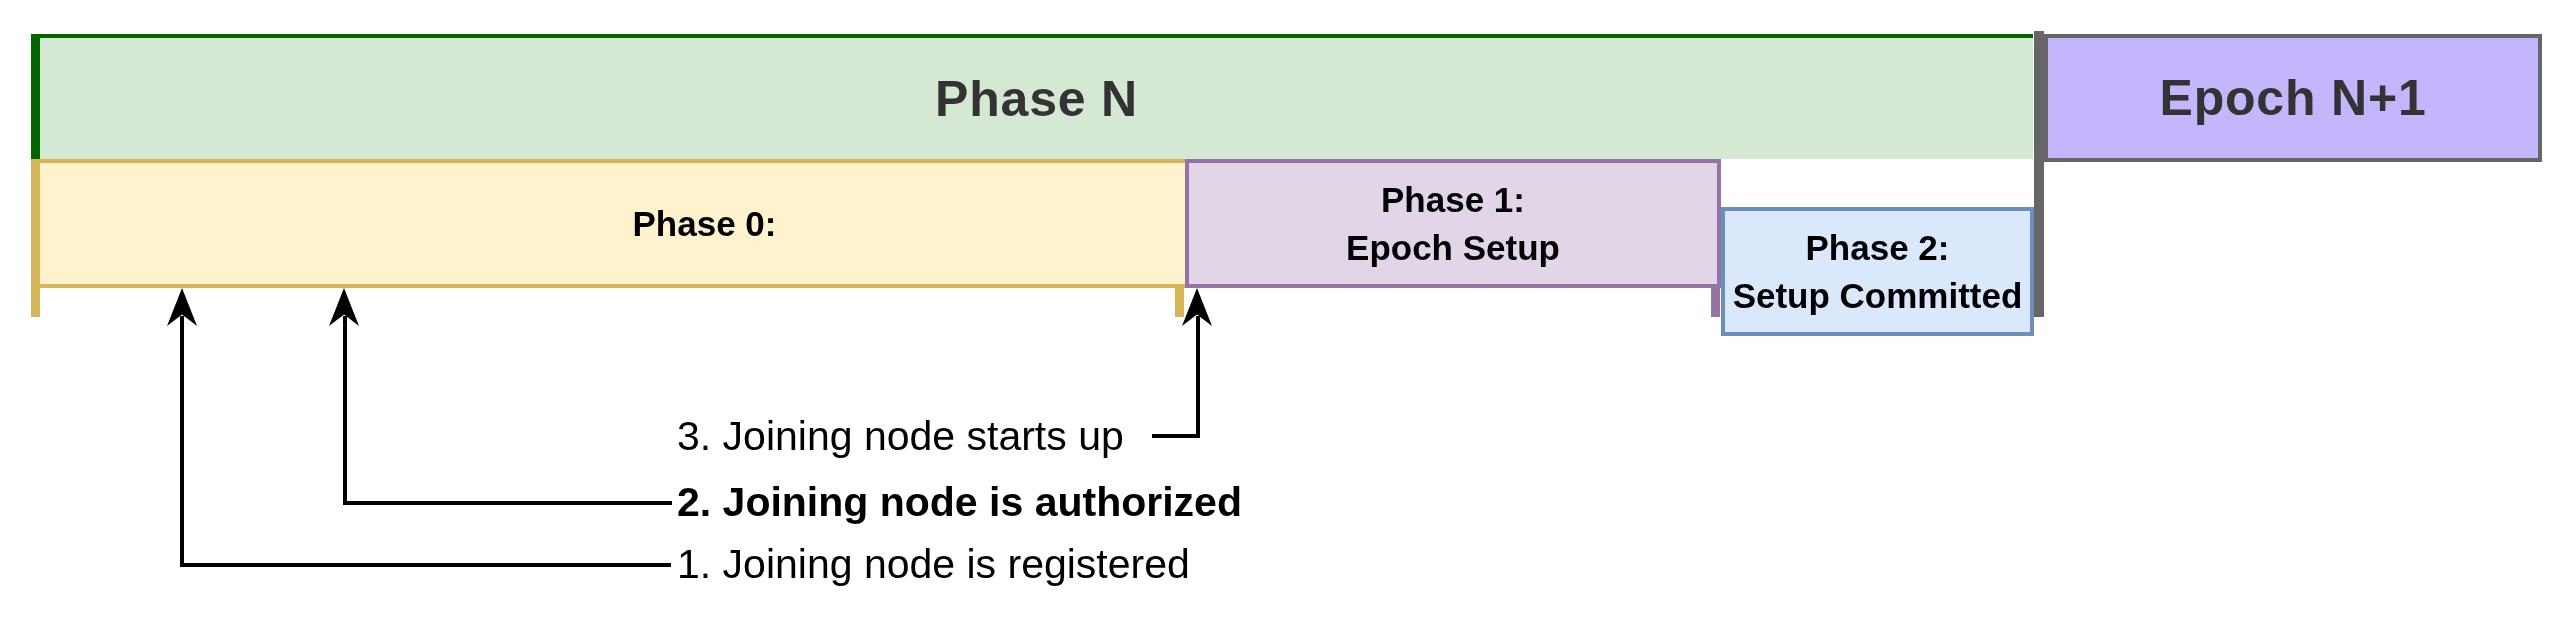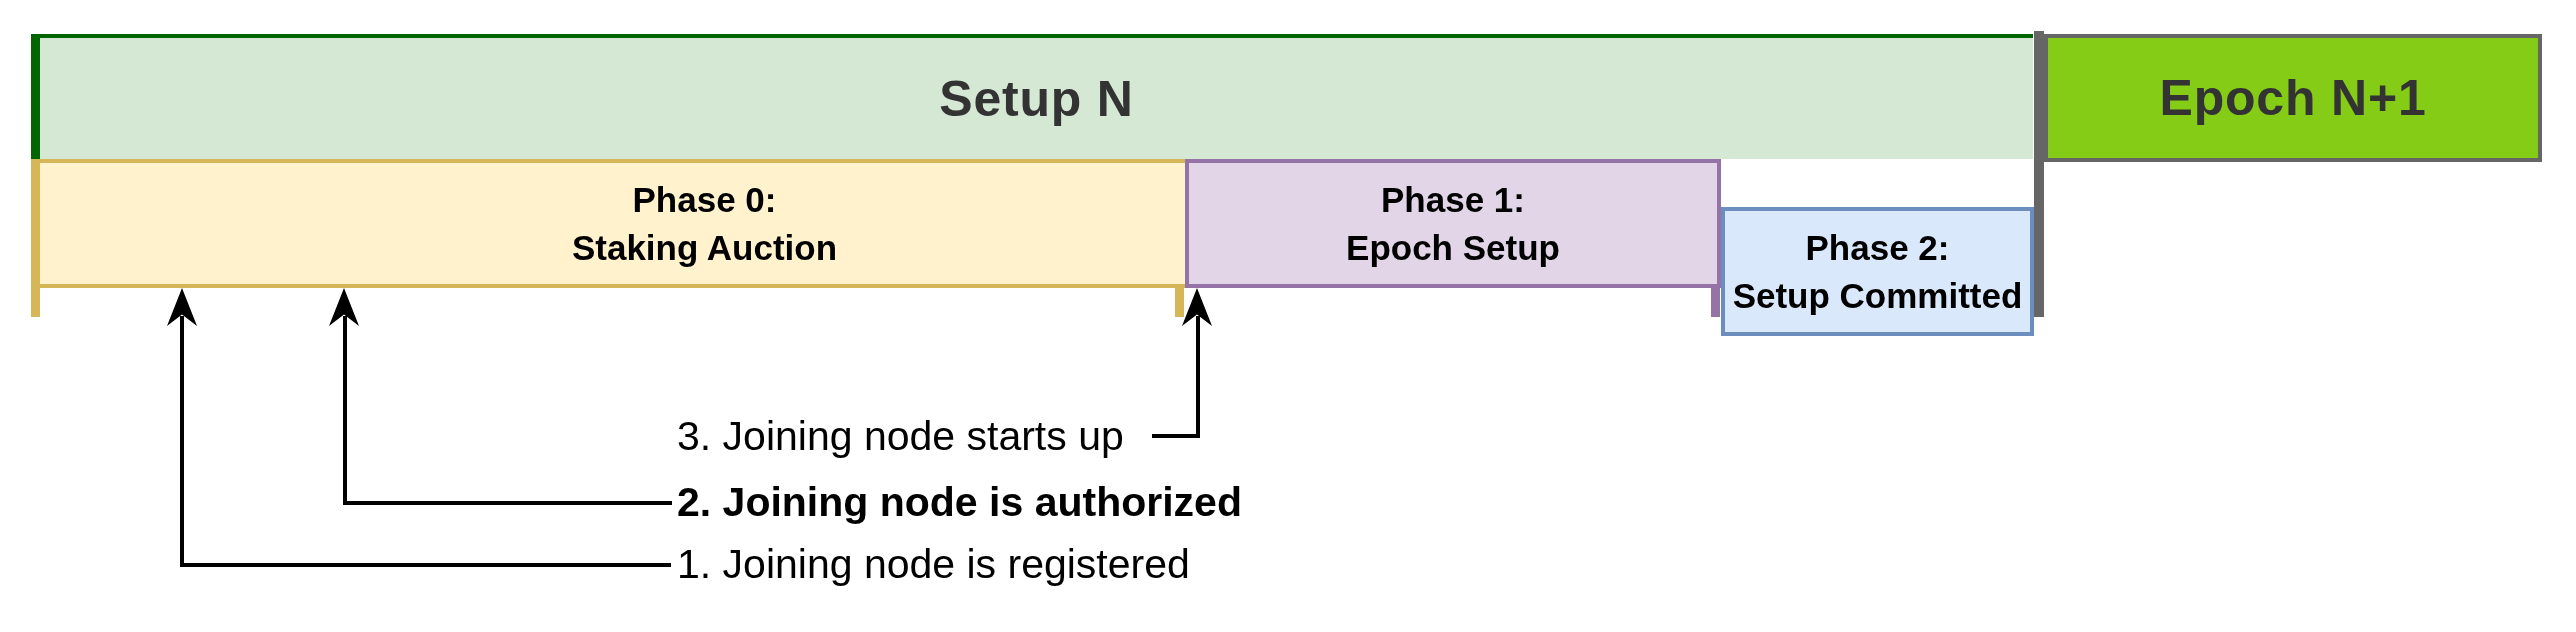--- a/index.html
+++ b/index.html
@@ -32,21 +32,21 @@
   }
   .epoch-title {
     font-size: 50px;
     font-weight: bold;
     color: #333333;
     letter-spacing: 0.8px;
     white-space: nowrap;
   }
   .epoch-n1 {
     left: 2044px; top: 34px; width: 498px; height: 128px;
-    background: #84cc16;
+    background: #c4b5fd;
     border: 4.7px solid #666666;
   }
   .epoch-divider {
     position: absolute;
     left: 2034px; top: 31px; width: 10.2px; height: 286px;
     background: #666666;
   }
   
   .phase {
     top: 159px; height: 129px;
@@ -122,33 +122,32 @@
   .anno-1 { top: 564px; }
   .anno-2 { top: 502px; font-weight: bold; }
   .anno-3 { top: 436px; }
 </style>
 </head>
 <body>
 
 <div id="canvas">
 
   <div class="box epoch-n">
-    <div class="epoch-title">Setup N</div>
+    <div class="epoch-title">Phase N</div>
   </div>
 
   <div class="box epoch-n1">
     <div class="epoch-title">Epoch N+1</div>
   </div>
 
   <div class="epoch-divider"></div>
 
   <div class="box phase phase-0">
     <div class="phase-label">
       <span>Phase 0:</span>
-      <span>Staking Auction</span>
     </div>
   </div>
 
   <div class="box phase phase-1">
     <div class="phase-label">
       <span>Phase 1:</span>
       <span>Epoch Setup</span>
     </div>
   </div>
 

